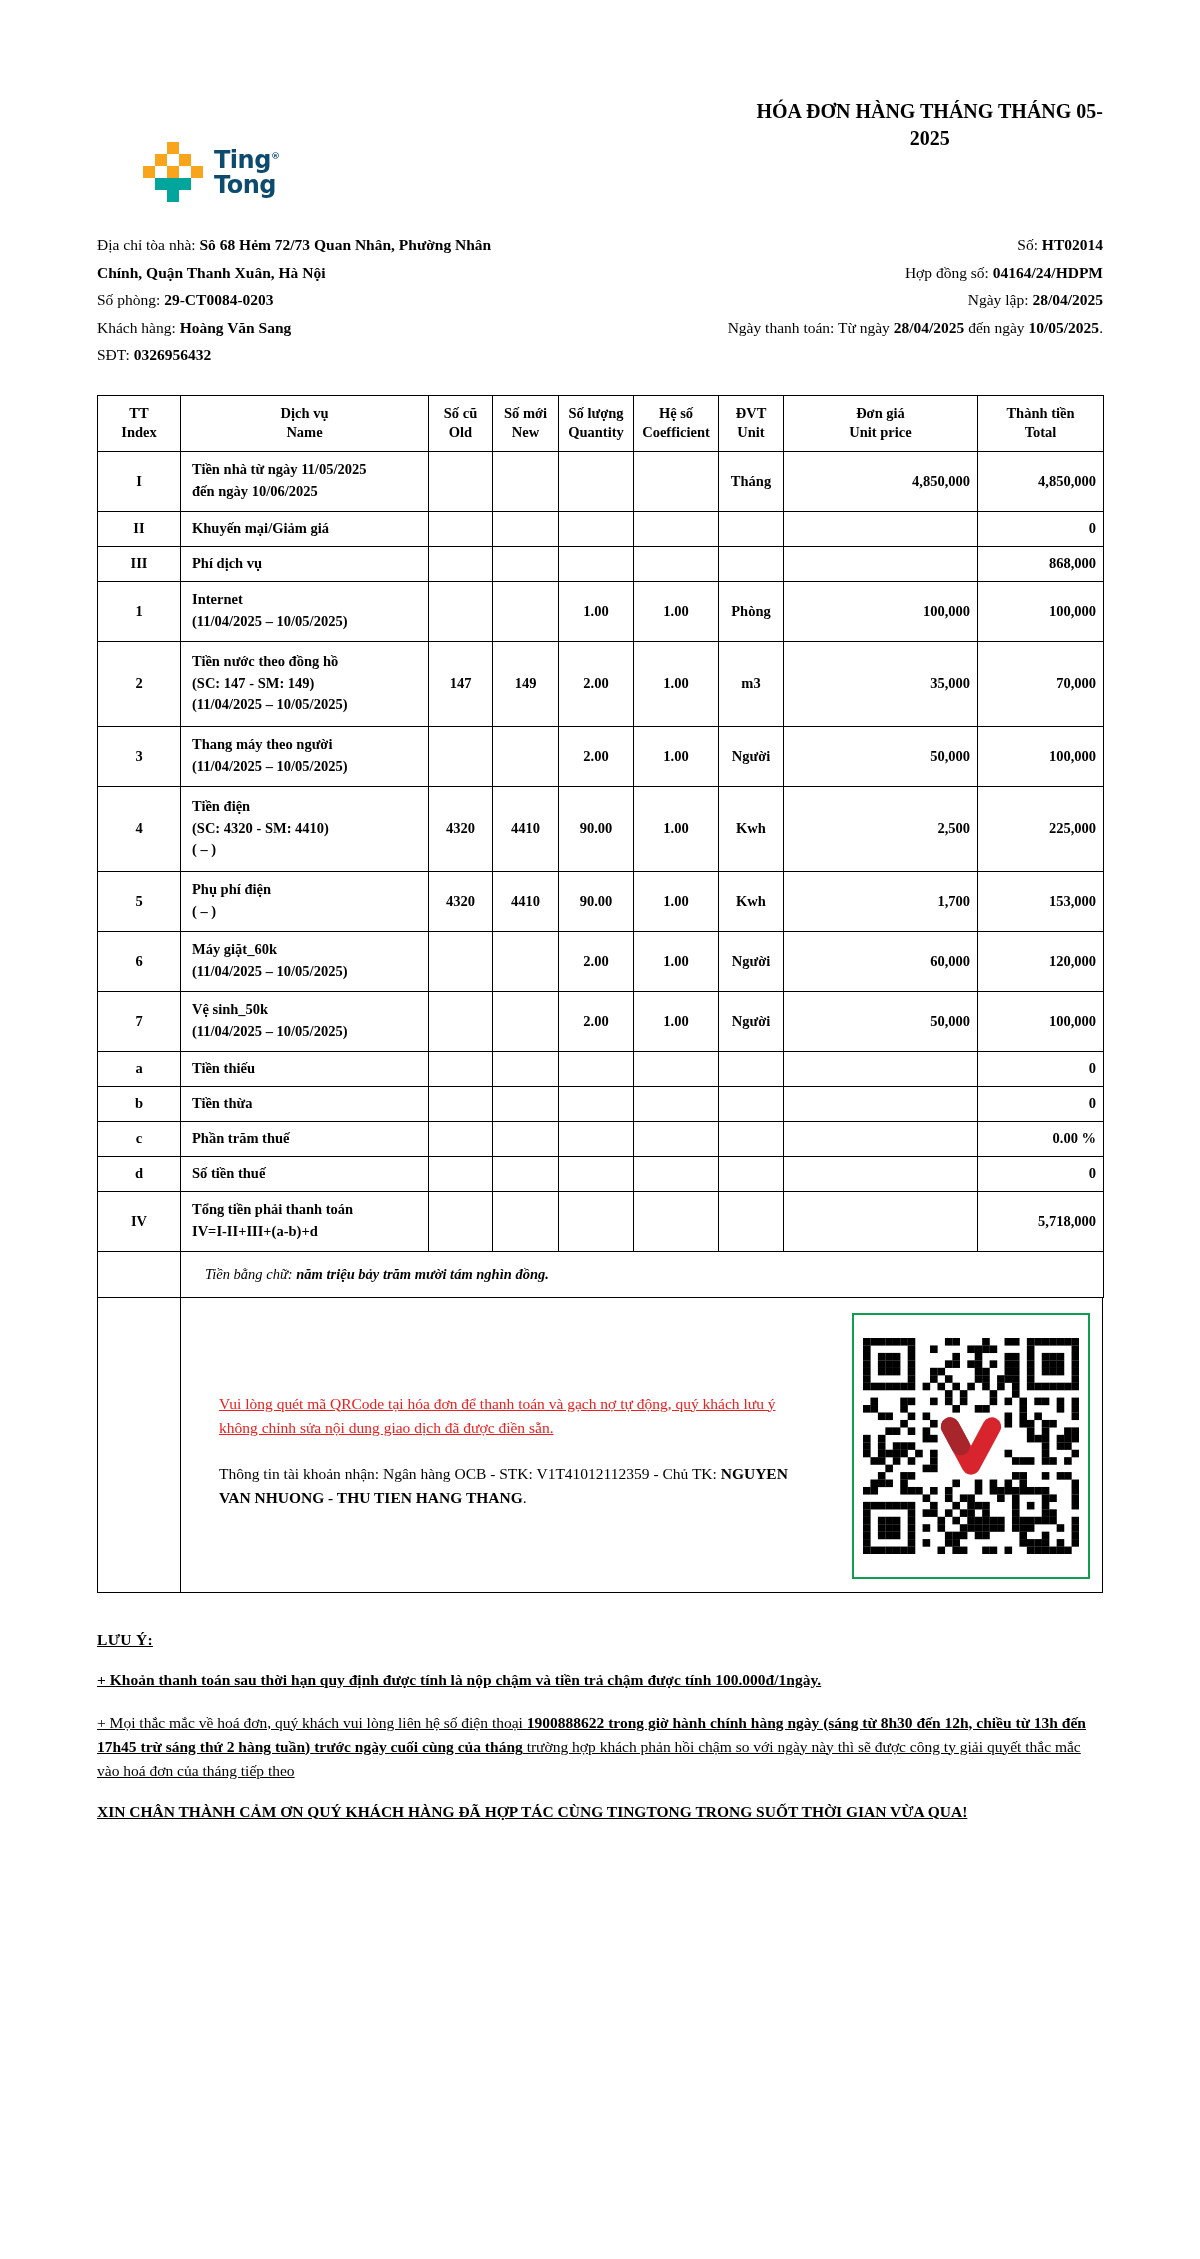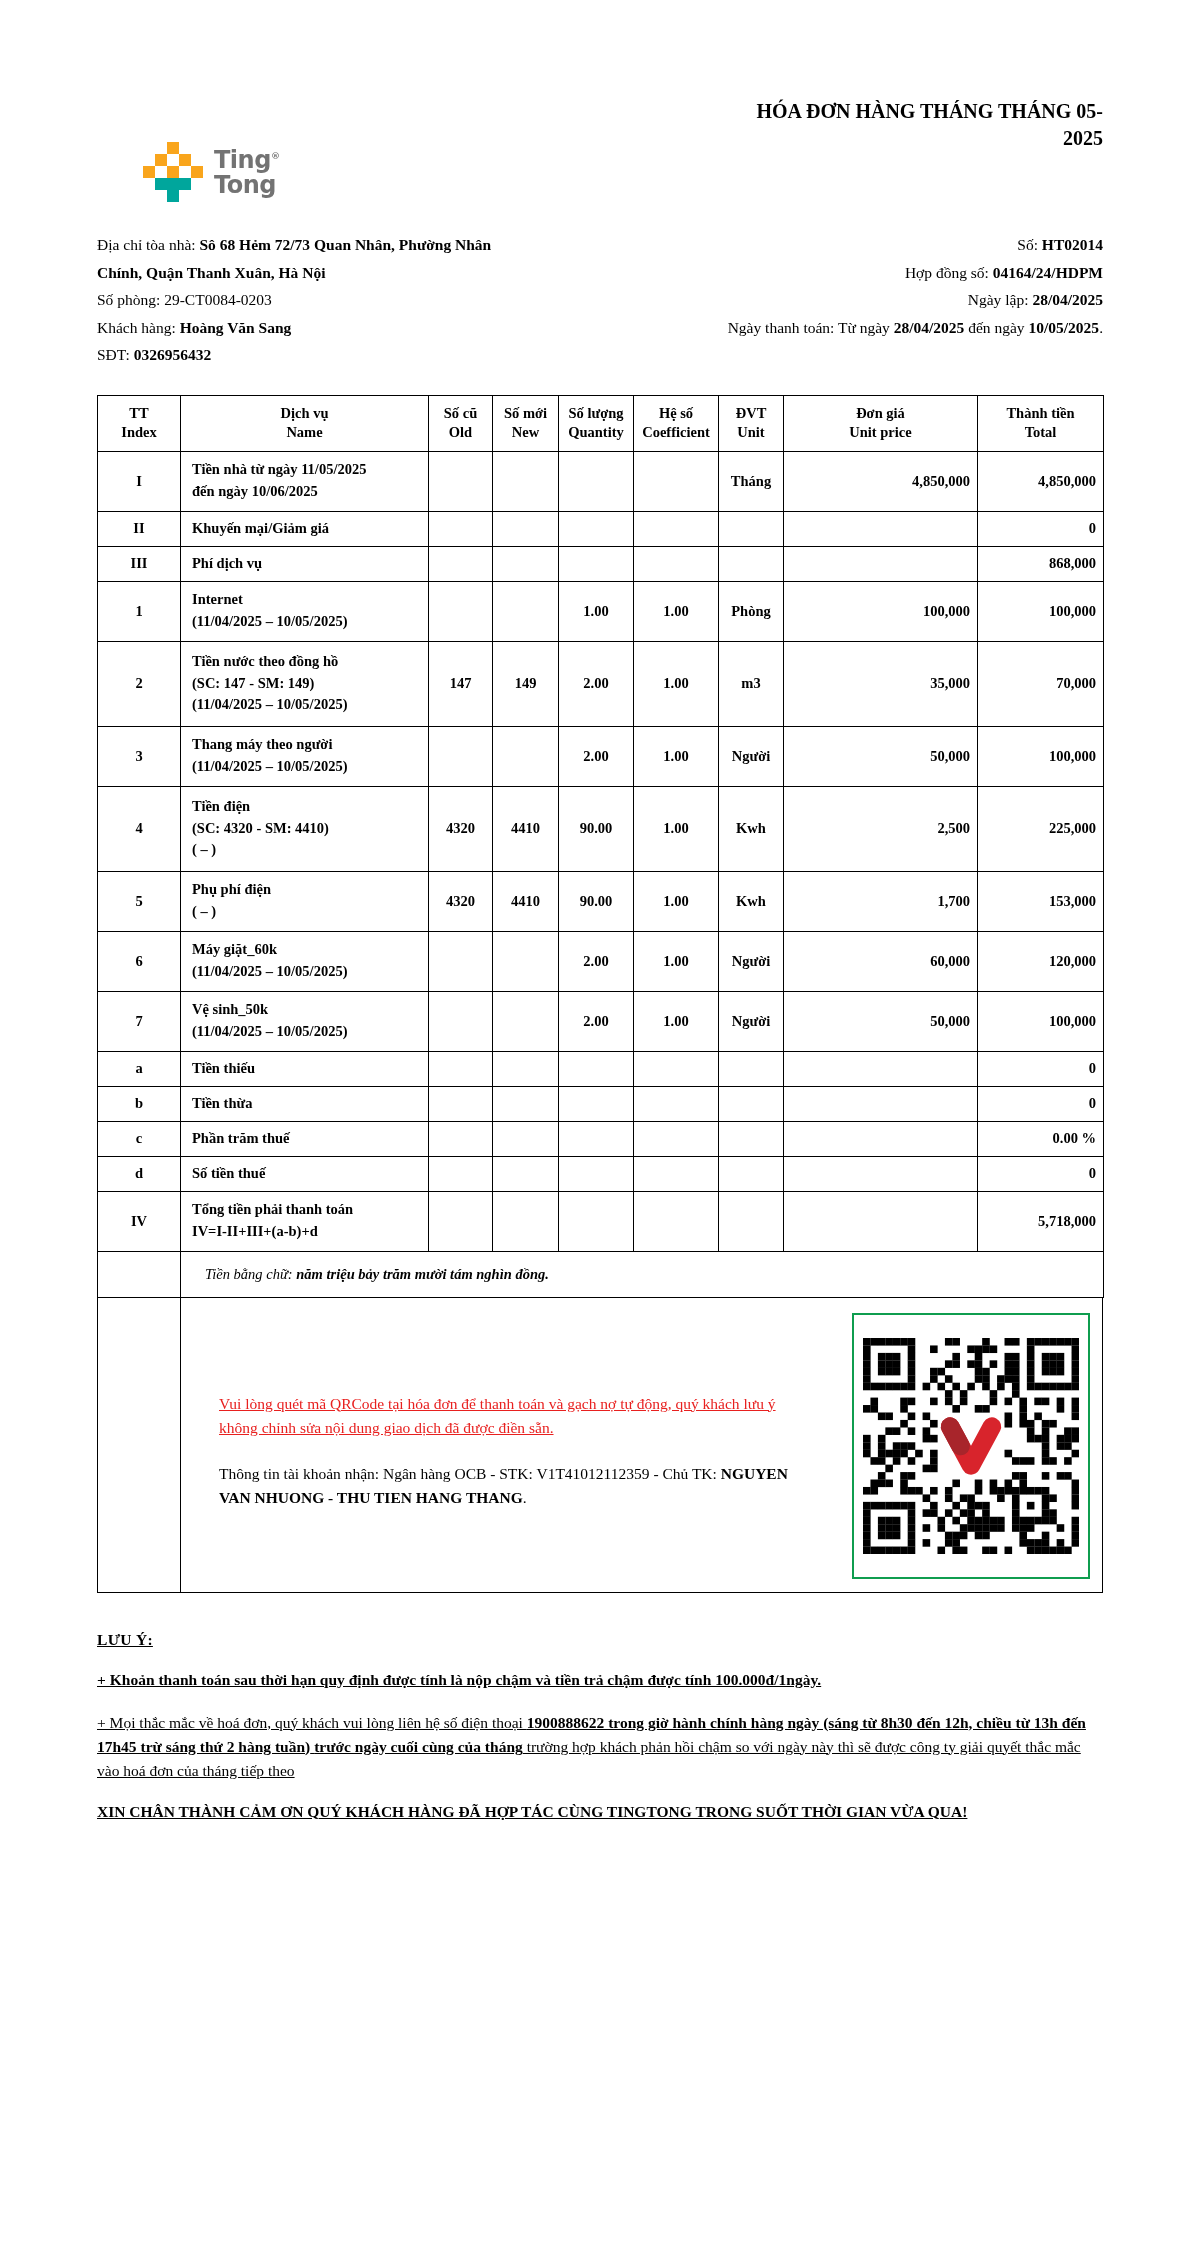--- a/index.html
+++ b/index.html
@@ -9,21 +9,21 @@
   .content { margin:0 97px; width:1006px; }
 
   
   .header { display:flex; justify-content:space-between; align-items:flex-start; padding-top:98px; }
   .brand { display:flex; align-items:flex-start; margin-top:44px; margin-left:46px; }
   .logo-grid { position:relative; width:60px; height:60px; flex:0 0 auto; }
   .logo-grid .px { position:absolute; width:12px; height:12px; }
   .brand-text { margin-left:11px; margin-top:2px; font-family:"DejaVu Sans", sans-serif; font-weight:bold;
                 font-size:24px; line-height:25px; letter-spacing:-0.5px; }
   .brand-text .reg { font-size:9px; vertical-align:super; letter-spacing:0; }
-  .title { text-align:right; font-weight:bold; font-size:20px; line-height:27px; max-width:360px; margin-top:0; }
+  .title { text-align:center; font-weight:bold; font-size:20px; line-height:27px; max-width:360px; margin-top:0; }
 
   
   .info { display:flex; justify-content:space-between; margin-top:29px; font-size:15.5px; }
   .info-left { width:430px; }
   .info-right { flex:1; text-align:right; }
   .iline { line-height:27.5px; }
 
   
   table.charges { border-collapse:collapse; table-layout:fixed; width:1006px; margin-top:26px; }
   table.charges th, table.charges td { border:1px solid #000; font-size:14.5px; vertical-align:middle; }
@@ -65,35 +65,35 @@
             <div class="px" style="left: 12px; top: 12px; background: rgb(249, 165, 28);"></div>
             <div class="px" style="left: 36px; top: 12px; background: rgb(249, 165, 28);"></div>
             <div class="px" style="left: 0px; top: 24px; background: rgb(249, 165, 28);"></div>
             <div class="px" style="left: 24px; top: 24px; background: rgb(249, 165, 28);"></div>
             <div class="px" style="left: 48px; top: 24px; background: rgb(249, 165, 28);"></div>
             <div class="px" style="left: 12px; top: 36px; background: rgb(0, 166, 156);"></div>
             <div class="px" style="left: 24px; top: 36px; background: rgb(0, 166, 156);"></div>
             <div class="px" style="left: 36px; top: 36px; background: rgb(0, 166, 156);"></div>
             <div class="px" style="left: 24px; top: 48px; background: rgb(0, 166, 156);"></div>
           </div>
-        <div class="brand-text" style="color: #737373;">
+        <div class="brand-text" style="color: #0c4a6e;">
           <div><span>Ting</span><span class="reg">®</span></div>
           <div>Tong</div>
         </div>
       </div>
       <div class="title">
         <div>HÓA ĐƠN HÀNG THÁNG THÁNG 05-</div>
         <div>2025</div>
       </div>
     </div>
 
     <div class="info">
       <div class="info-left">
         <div class="iline rich"><span>Địa chỉ tòa nhà: </span><span style="font-weight: bold;">Sô 68 Hẻm 72/73 Quan Nhân, Phường Nhân Chính, Quận Thanh Xuân, Hà Nội</span></div>
-        <div class="iline rich"><span>Số phòng: </span><span style="font-weight: normal;">29-CT0084-0203</span></div>
+        <div class="iline rich"><span>Số phòng: </span><span style="font-weight: bold;">29-CT0084-0203</span></div>
         <div class="iline rich"><span>Khách hàng: </span><span style="font-weight: bold;">Hoàng Văn Sang</span></div>
         <div class="iline rich"><span>SĐT: </span><span style="font-weight: bold;">0326956432</span></div>
       </div>
       <div class="info-right">
         <div class="iline rich"><span>Số: </span><span style="font-weight: bold;">HT02014</span></div>
         <div class="iline rich"><span>Hợp đồng số: </span><span style="font-weight: bold;">04164/24/HDPM</span></div>
         <div class="iline rich"><span>Ngày lập: </span><span style="font-weight: bold;">28/04/2025</span></div>
         <div class="iline rich"><span>Ngày thanh toán: Từ ngày </span><span style="font-weight: bold;">28/04/2025</span><span> đến ngày </span><span style="font-weight: bold;">10/05/2025</span><span>.</span></div>
       </div>
     </div>

